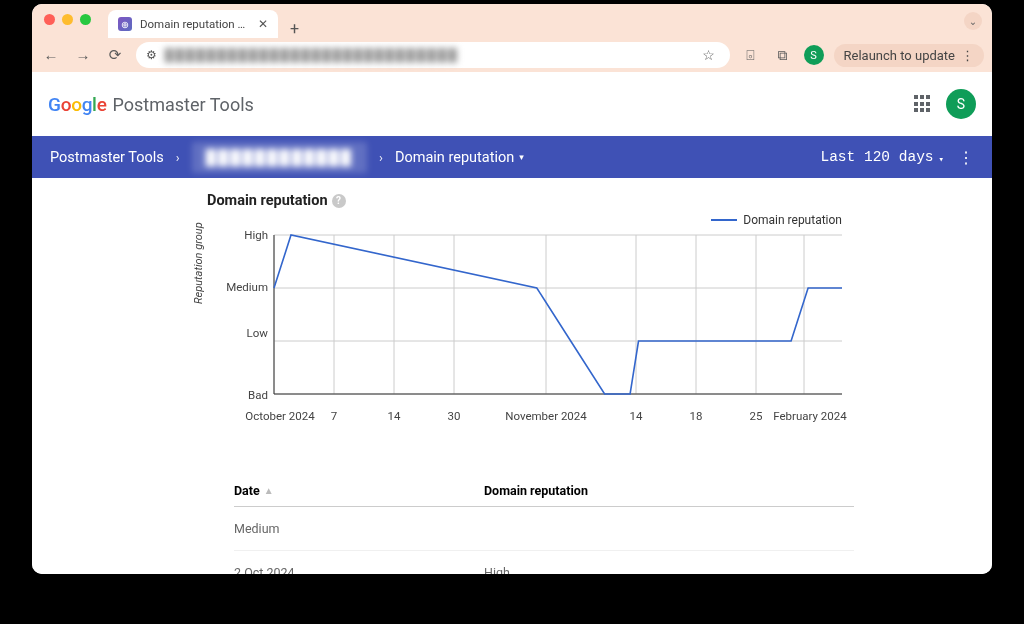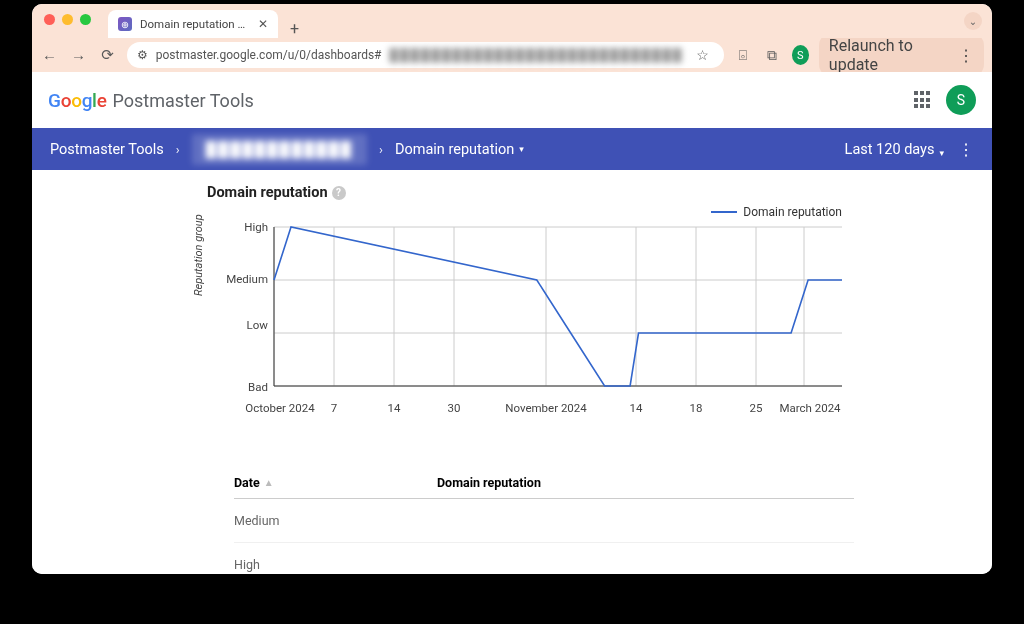--- a/index.html
+++ b/index.html
@@ -20,24 +20,24 @@
   .tabstrip .min { position:absolute; right:10px; top:8px; width:18px; height:18px; border-radius:50%; background:#f4d5c5; color:#666; font-size:10px; display:flex; align-items:center; justify-content:center; }
 
   
   .toolbar { height:34px; background:#fbe3d6; display:flex; align-items:center; padding:0 8px; gap:10px; }
   .nav-btn { width:22px; text-align:center; color:#5a5a5a; font-size:15px; }
   .urlbox { flex:1; height:26px; background:#fff; border-radius:14px; display:flex; align-items:center; padding:0 10px; gap:8px; font-size:12px; color:#555; }
   .urlbox .sec { font-size:12px; }
   .urlbox .blur { filter: blur(3px); color:#999; letter-spacing:2px; }
   .tool-icon { width:22px; text-align:center; color:#5a5a5a; font-size:14px; }
   .avatar-sm { width:20px; height:20px; border-radius:50%; background:#0f9d58; color:#fff; font-size:11px; display:flex; align-items:center; justify-content:center; }
-  .relaunch { background:#f4d5c5; border-radius:14px; padding:4px 10px; font-size:16px; color:#444; display:flex; align-items:center; gap:15px; }
-
-  
-  .g-header { height:56px; background:#fff; display:flex; align-items:center; padding:0 16px; justify-content:space-between; }
+  .relaunch { background:#f4d5c5; border-radius:14px; padding:4px 10px; font-size:13px; color:#444; display:flex; align-items:center; gap:6px; }
+
+  
+  .g-header { height:64px; background:#fff; display:flex; align-items:center; padding:0 16px; justify-content:space-between; }
   .g-logo { display:flex; align-items:baseline; gap:6px; }
   .g-logo .google { font-size:19px; font-weight:500; letter-spacing:-.3px; }
   .g-logo .google span:nth-child(1){color:#4285F4;}
   .g-logo .google span:nth-child(2){color:#EA4335;}
   .g-logo .google span:nth-child(3){color:#FBBC05;}
   .g-logo .google span:nth-child(4){color:#4285F4;}
   .g-logo .google span:nth-child(5){color:#34A853;}
   .g-logo .google span:nth-child(6){color:#EA4335;}
   .g-logo .product { font-size:18px; color:#5f6368; }
   .g-right { display:flex; align-items:center; gap:14px; }
@@ -45,21 +45,21 @@
   .apps-icon i { width:4px; height:4px; background:#5f6368; }
   .avatar { width:30px; height:30px; border-radius:50%; background:#0f9d58; color:#fff; display:flex; align-items:center; justify-content:center; font-size:14px; }
 
   
   .bluebar { height:42px; background:#3f51b5; color:#fff; display:flex; align-items:center; padding:0 18px; font-size:14.5px; }
   .bluebar .crumbs { display:flex; align-items:center; gap:12px; flex:1; }
   .bluebar .chev { font-size:13px; opacity:.9; }
   .bluebar .blurred { filter: blur(3.2px); background:rgba(255,255,255,.18); padding:7px 14px; border-radius:2px; letter-spacing:2px; }
   .bluebar .dd { display:flex; align-items:center; gap:5px; }
   .bluebar .caret { font-size:9px; }
-  .bluebar .range { display:flex; align-items:flex-end; gap:5px; margin-right:14px; }
+  .bluebar .range { display:flex; align-items:flex-end; gap:5px; margin-right:14px;font-family:Liberation Mono, monospace; }
   .bluebar .kebab { font-size:16px; letter-spacing:0; }
 
   
   .content { flex:1; overflow:auto; background:#fff; }
   .page { padding: 14px 0 0 0; }
   .section-title { font-size:14.5px; font-weight:700; color:#222; display:flex; align-items:center; gap:4px; margin-left:175px; margin-bottom:10px; }
   .help { width:14px; height:14px; border-radius:50%; background:#c9c9c9; color:#fff; font-size:10px; display:flex; align-items:center; justify-content:center; }
 
   .chart-wrap { position:relative; width:620px; height:210px; margin-left:190px; }
   .legend { position:absolute; right:0; top:-6px; font-size:12px; color:#333; display:flex; align-items:center; gap:6px; }
@@ -71,21 +71,21 @@
   .plot svg { width:100%; height:100%; overflow:visible; }
   .grid line { stroke:#ccc; stroke-width:1; }
   .axis line { stroke:#333; stroke-width:1; }
   .series { fill:none; stroke:#3366cc; stroke-width:1.6; }
   .ytick { position:absolute; left:0; transform:translateY(-50%); font-size:11.5px; color:#444; text-align:right; width:46px; }
   .xtick { position:absolute; bottom:6px; transform:translateX(-50%); font-size:11.5px; color:#444; white-space:nowrap; }
 
   
   .tablewrap { width:620px; margin-left:202px; margin-top:54px; font-size:12.5px; color:#333; }
   .thead { display:flex; border-bottom:1px solid #ccc; padding-bottom:8px; font-weight:700; color:#000; }
-  .thead .c1 { width:203px; display:flex; align-items:center; gap:4px; }
+  .thead .c1 { width:250px; display:flex; align-items:center; gap:4px; }
   .thead .c2 { flex:1; }
   .sort { color:#bbb; font-size:10px; }
   .trow { display:flex; padding:14px 0; border-bottom:1px solid #f0f0f0; color:#666; }
   .trow .c1 { width:250px; }
   .trow .c2 { flex:1; }
 </style>
 </head>
 <body>
 
 <div class="desktop">
@@ -105,21 +105,20 @@
     <div class="newtab">+</div>
     <div class="min">⌄</div>
   </div>
 
   <div class="toolbar">
     <div class="nav-btn">←</div>
     <div class="nav-btn">→</div>
     <div class="nav-btn">⟳</div>
     <div class="urlbox">
       <span class="sec">⚙</span>
-      <span>postmaster.google.com/u/0/dashboards#</span>
       <span class="blur">████████████████████████████</span>
       <span style="margin-left:auto" class="tool-icon">☆</span>
     </div>
     <div class="tool-icon">⌻</div>
     <div class="tool-icon">⧉</div>
     <div class="avatar-sm">S</div>
     <div class="relaunch">
       <span>Relaunch to update</span>
       <span>⋮</span>
     </div>
@@ -209,37 +208,38 @@
         </div>
 
         <div class="xtick" style="left:58px">October 2024</div>
         <div class="xtick" style="left:112px">7</div>
         <div class="xtick" style="left:172px">14</div>
         <div class="xtick" style="left:232px">30</div>
         <div class="xtick" style="left:324px">November 2024</div>
         <div class="xtick" style="left:414px">14</div>
         <div class="xtick" style="left:474px">18</div>
         <div class="xtick" style="left:534px">25</div>
-        <div class="xtick" style="left:588px">March 2024</div>
+        <div class="xtick" style="left:588px">February 2024</div>
       </div>
 
       <div class="tablewrap">
         <div class="thead">
           <div class="c1">
             <span>Date</span>
             <span class="sort">▲</span>
           </div>
           <div class="c2">
             <span>Domain reputation</span>
           </div>
         </div>
         <div class="trow">
           <div class="c2">Medium</div>
         </div>
         <div class="trow">
+          <div class="c1">2 Oct 2024</div>
           <div class="c2">High</div>
         </div>
       </div>
 
     </div>
   </div>
 
 </div>
 </div>
 

